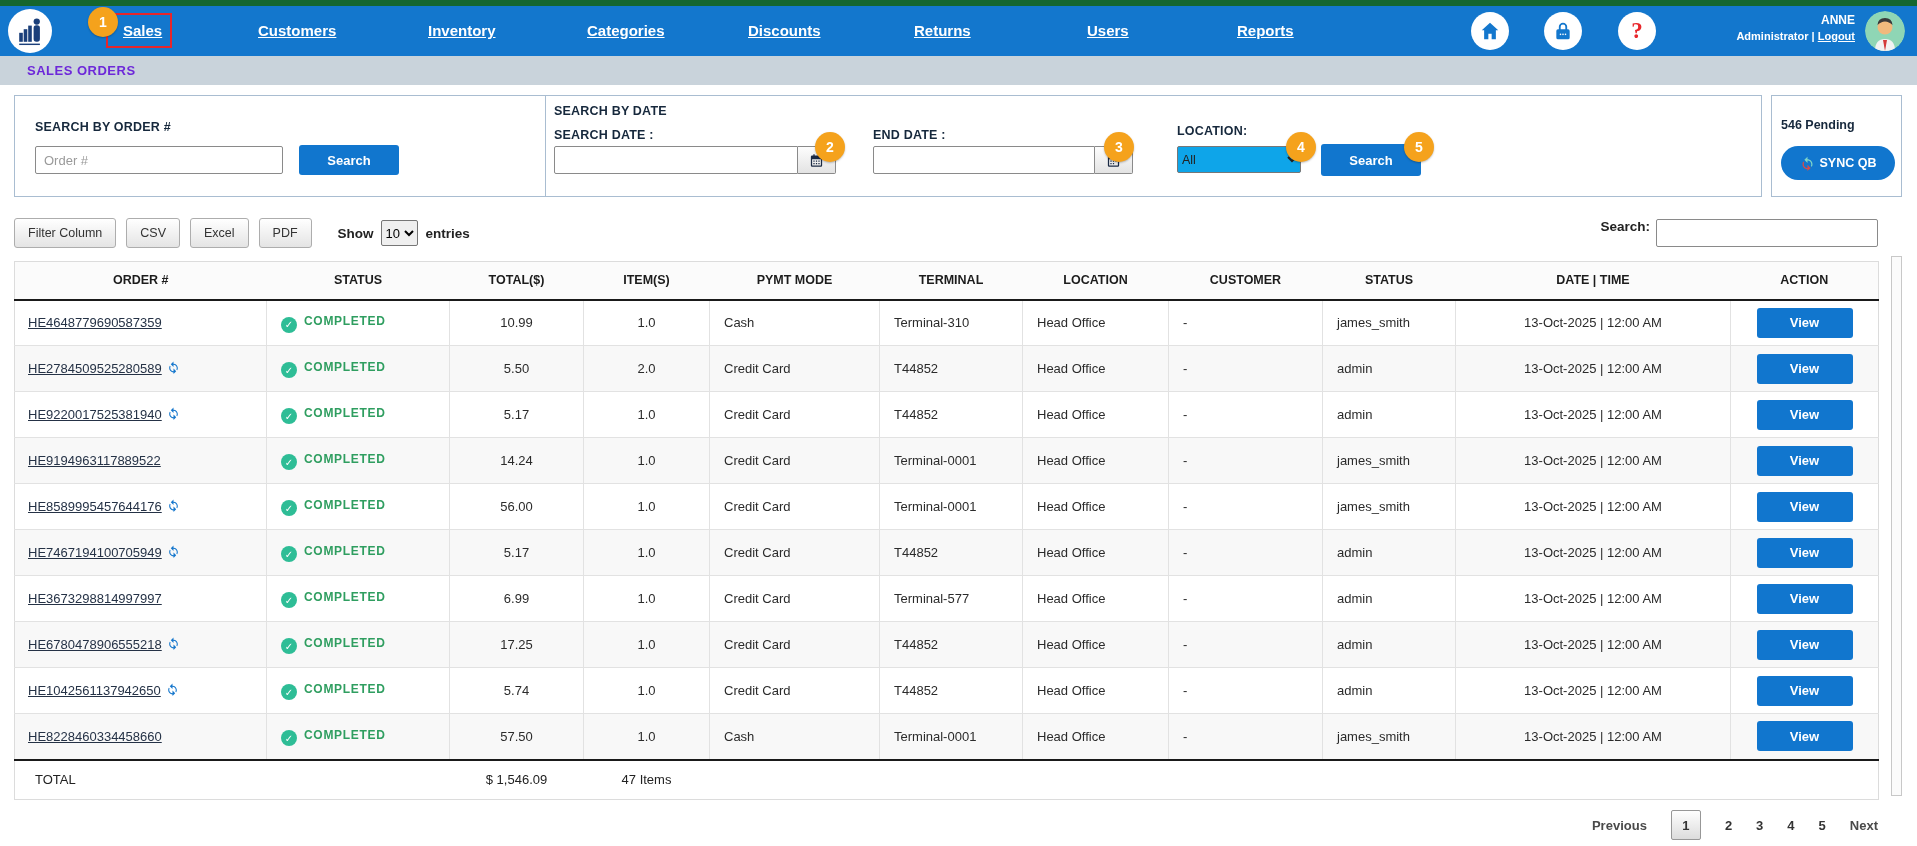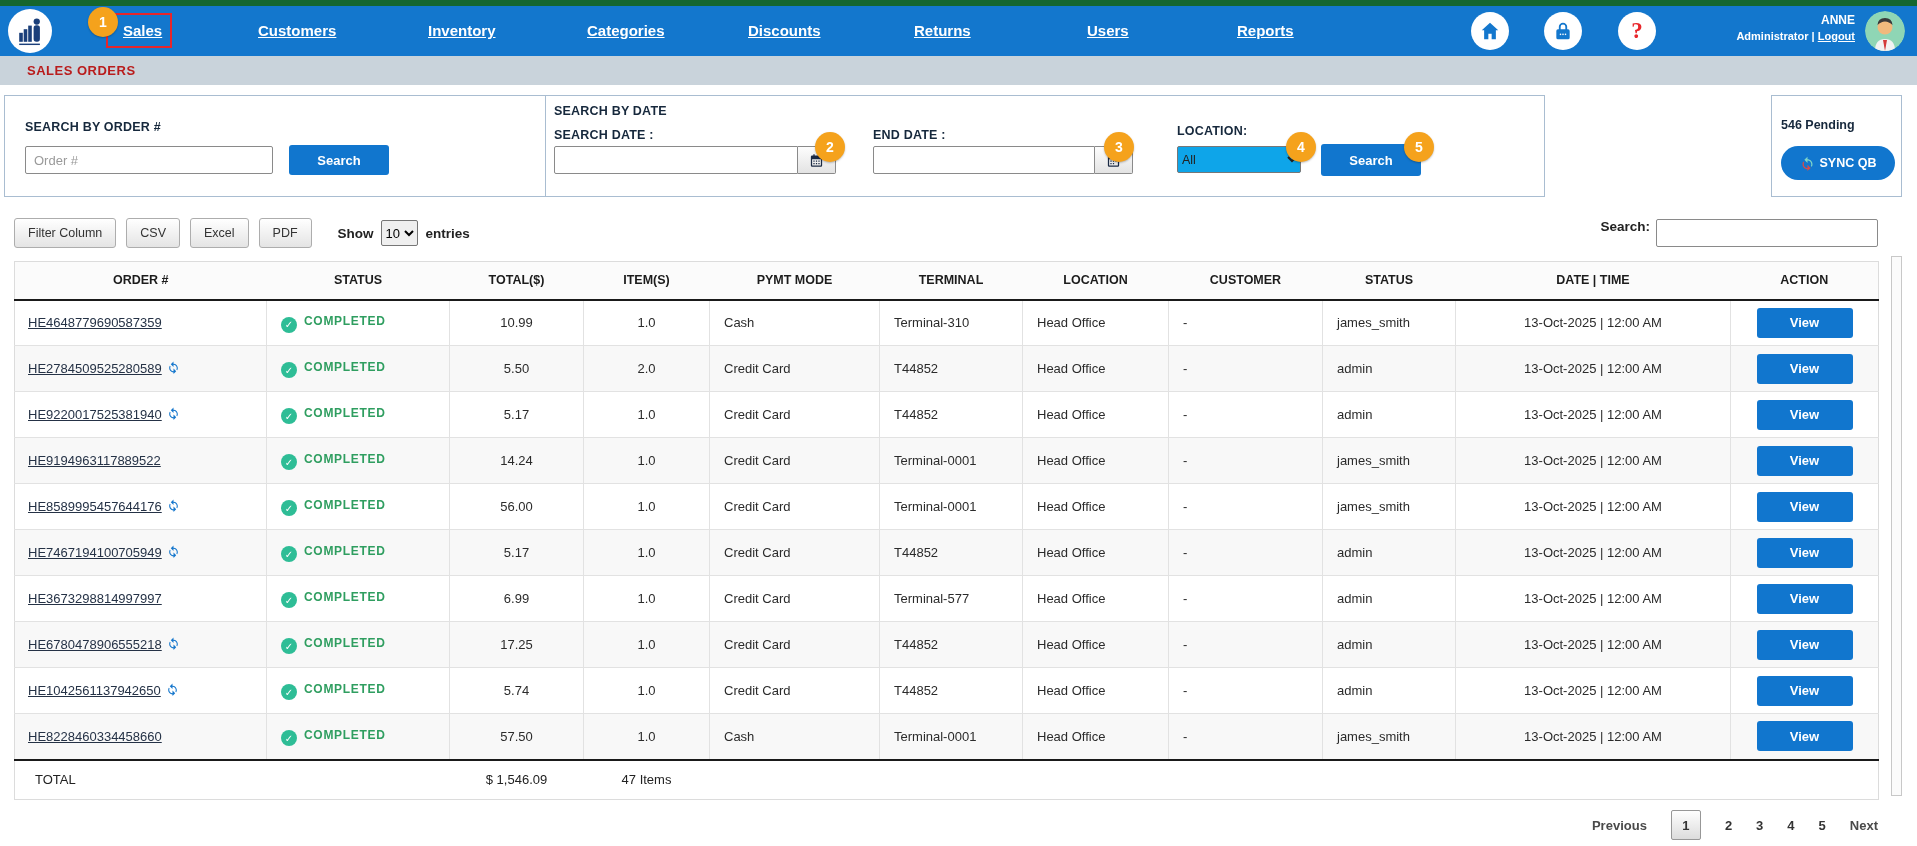--- a/index.html
+++ b/index.html
@@ -25,27 +25,27 @@
   .nc-home{left:1471px;} .nc-lock{left:1544px;} .nc-help{left:1618px;}
   .help-q { color:#e8262b; font-weight:bold; font-size:23px; font-family:"Liberation Serif", serif; }
   .user-block { position:absolute; right:62px; top:7px; text-align:right; color:#fff; line-height:1.3; }
   .user-name { font-size:12px; font-weight:bold; }
   .user-sub { font-size:11px; font-weight:bold; }
   .user-sub .logout { text-decoration:underline; cursor:pointer; color:#fff; }
   .avatar { position:absolute; right:12px; top:5px; width:40px; height:40px; border-radius:50%;
             overflow:hidden; cursor:pointer; }
 
   .breadcrumb-bar { height:29px; background:#c9d3db; display:flex; align-items:center; padding-left:27px; }
-  .breadcrumb-text { color:#b91c1c; font-weight:bold; font-size:13px; letter-spacing:.5px; }
+  .breadcrumb-text { color:#6d28d9; font-weight:bold; font-size:13px; letter-spacing:.5px; }
 
   
   .panels { position:relative; height:120px; }
   .panel { position:absolute; top:10px; height:102px; border:1px solid #a9bdd1; background:#fff; }
-  .panel-order { left:4px; width:616px; }
-  .panel-date  { left:545px; width:1000px; }
+  .panel-order { left:14px; width:616px; }
+  .panel-date  { left:545px; width:1217px; }
   .panel-sync  { left:1771px; width:131px; }
   .p-label { position:absolute; font-size:12.5px; font-weight:bold; color:#16283c; letter-spacing:.2px; }
   .text-input { border:1px solid #8a8a8a; border-radius:2px; font-size:13px; padding:0 8px;
                 color:#333; height:28px; background:#fff; }
   .text-input::placeholder { color:#9a9a9a; }
   .btn-blue { background:#1176ce; color:#fff; font-weight:bold; font-size:13px; border:none;
               border-radius:3px; cursor:pointer; }
   .order-input { position:absolute; left:20px; top:50px; width:248px; }
   .order-search-btn { position:absolute; left:284px; top:49px; width:100px; height:30px; }
   .date-group { position:absolute; display:flex; }

